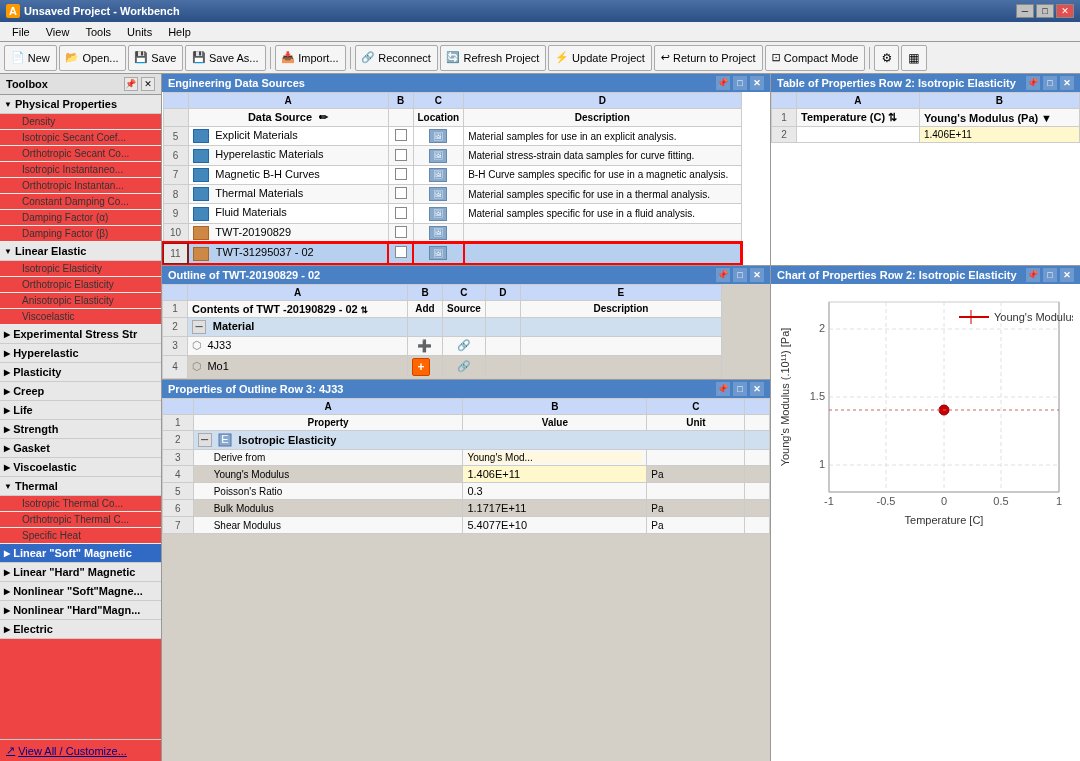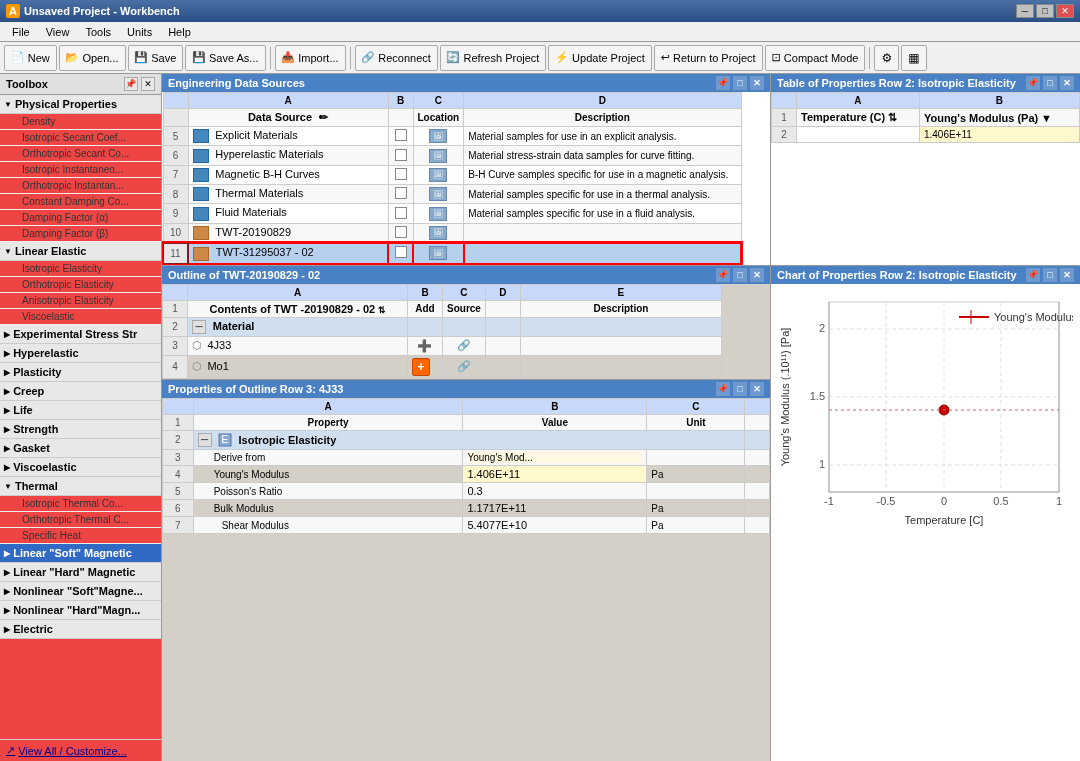--- a/index.html
+++ b/index.html
@@ -468,21 +468,21 @@
                 <tr class="row-header">
                   <td></td>
                   <td style="text-align:center;">A</td>
                   <td style="text-align:center;">B</td>
                   <td style="text-align:center;">C</td>
                   <td style="text-align:center;">D</td>
                   <td style="text-align:center;">E</td>
                 </tr>
                 <tr style="background:#e0e8f8;">
                   <td class="row-num">1</td>
-                  <td style="font-size:10px; font-weight:bold; text-align:center;">
+                  <td style="font-size:10px; font-weight:bold; ">
                     <span>Contents of TWT -20190829 - 02</span>
                     <span style="cursor:pointer; font-size:9px;">⇅</span>
                   </td>
                   <td style="font-size:10px; font-weight:bold; text-align:center;">Add</td>
                   <td style="font-size:10px; font-weight:bold; text-align:center;">Source</td>
                   <td></td>
                   <td style="font-size:10px; font-weight:bold; text-align:center;">Description</td>
                 </tr>
               </thead>
               <tbody>
@@ -616,21 +616,21 @@
                   <td class="row-num">6</td>
                   <td style="padding-left:20px;">Bulk Modulus</td>
                   <td>
                     <span>1.1717E+11</span>
                   </td>
                   <td>Pa</td>
                   <td></td>
                 </tr>
                 <tr>
                   <td class="row-num">7</td>
-                  <td style="padding-left:28px;">Shear Modulus</td>
+                  <td style="padding-left:20px;">Shear Modulus</td>
                   <td>
                     <span>5.4077E+10</span>
                   </td>
                   <td>Pa</td>
                   <td></td>
                 </tr>
               </tbody>
             </table>
           </div>
         </div>

